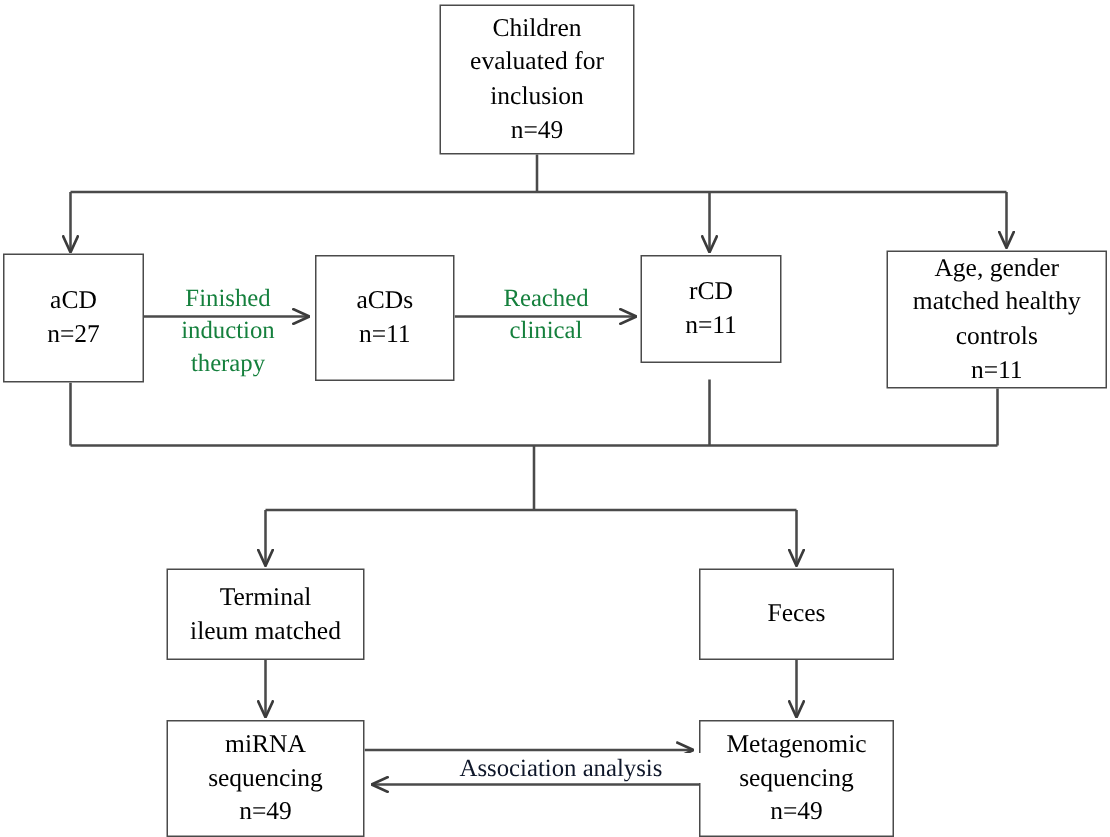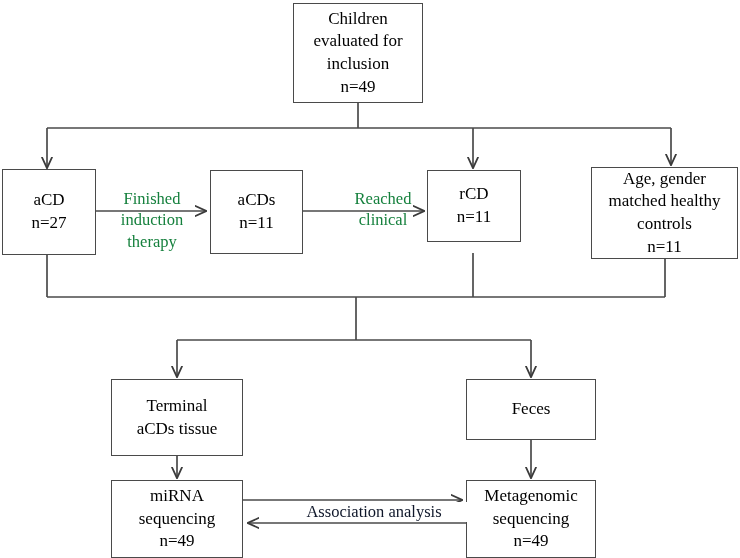--- a/index.html
+++ b/index.html
@@ -117,40 +117,40 @@
     <span class="ln">Finished</span>
     <span class="ln">induction</span>
     <span class="ln">therapy</span>
   </div>
 
   <div class="node" style="left:210px; top:170px; width:93px; height:84px;">
     <span class="ln">aCDs</span>
     <span class="ln">n=11</span>
   </div>
 
-  <div class="edge-label" style="left:328px; top:188px; width:110px;">
+  <div class="edge-label" style="left:309px; top:188px; width:110px;">
     <span class="ln">Reached</span>
     <span class="ln">clinical</span>
   </div>
 
   <div class="node" style="left:427px; top:170px; width:94px; height:72px;">
     <span class="ln">rCD</span>
     <span class="ln">n=11</span>
   </div>
 
   <div class="node" style="left:591px; top:167px; width:147px; height:92px;">
     <span class="ln">Age, gender</span>
     <span class="ln">matched healthy</span>
     <span class="ln">controls</span>
     <span class="ln">n=11</span>
   </div>
 
-  <div class="node" style="left:111px; top:379px; width:132px; height:77px;">
+  <div class="node" style="left:111px; top:379px; width:132px; height:61px;">
     <span class="ln">Terminal</span>
-    <span class="ln">aCDs tissue</span>
+    <span class="ln">ileum matched</span>
   </div>
 
   <div class="node" style="left:466px; top:379px; width:130px; height:61px;">
     <span class="ln">Feces</span>
   </div>
 
   <div class="node" style="left:111px; top:480px; width:132px; height:78px;">
     <span class="ln">miRNA</span>
     <span class="ln">sequencing</span>
     <span class="ln">n=49</span>

